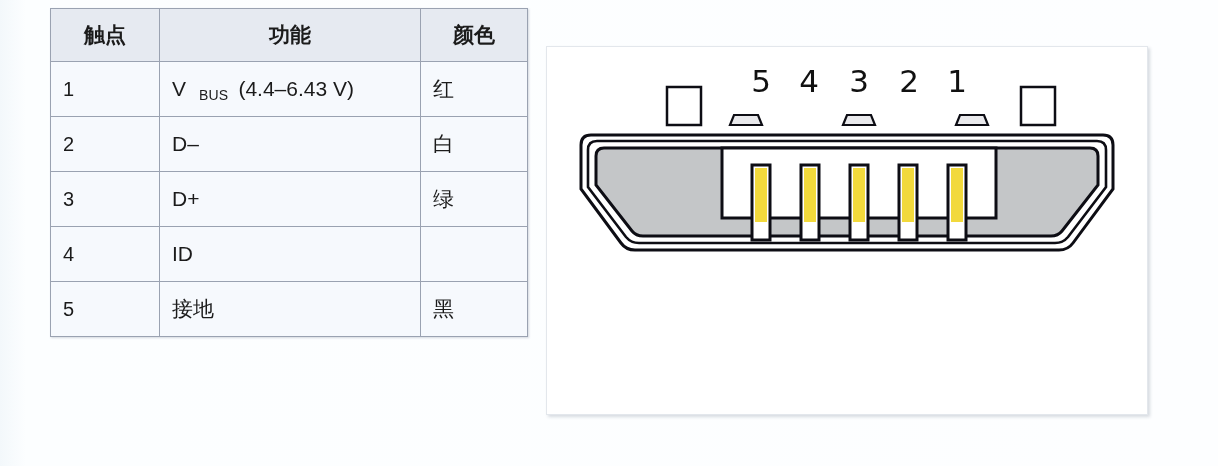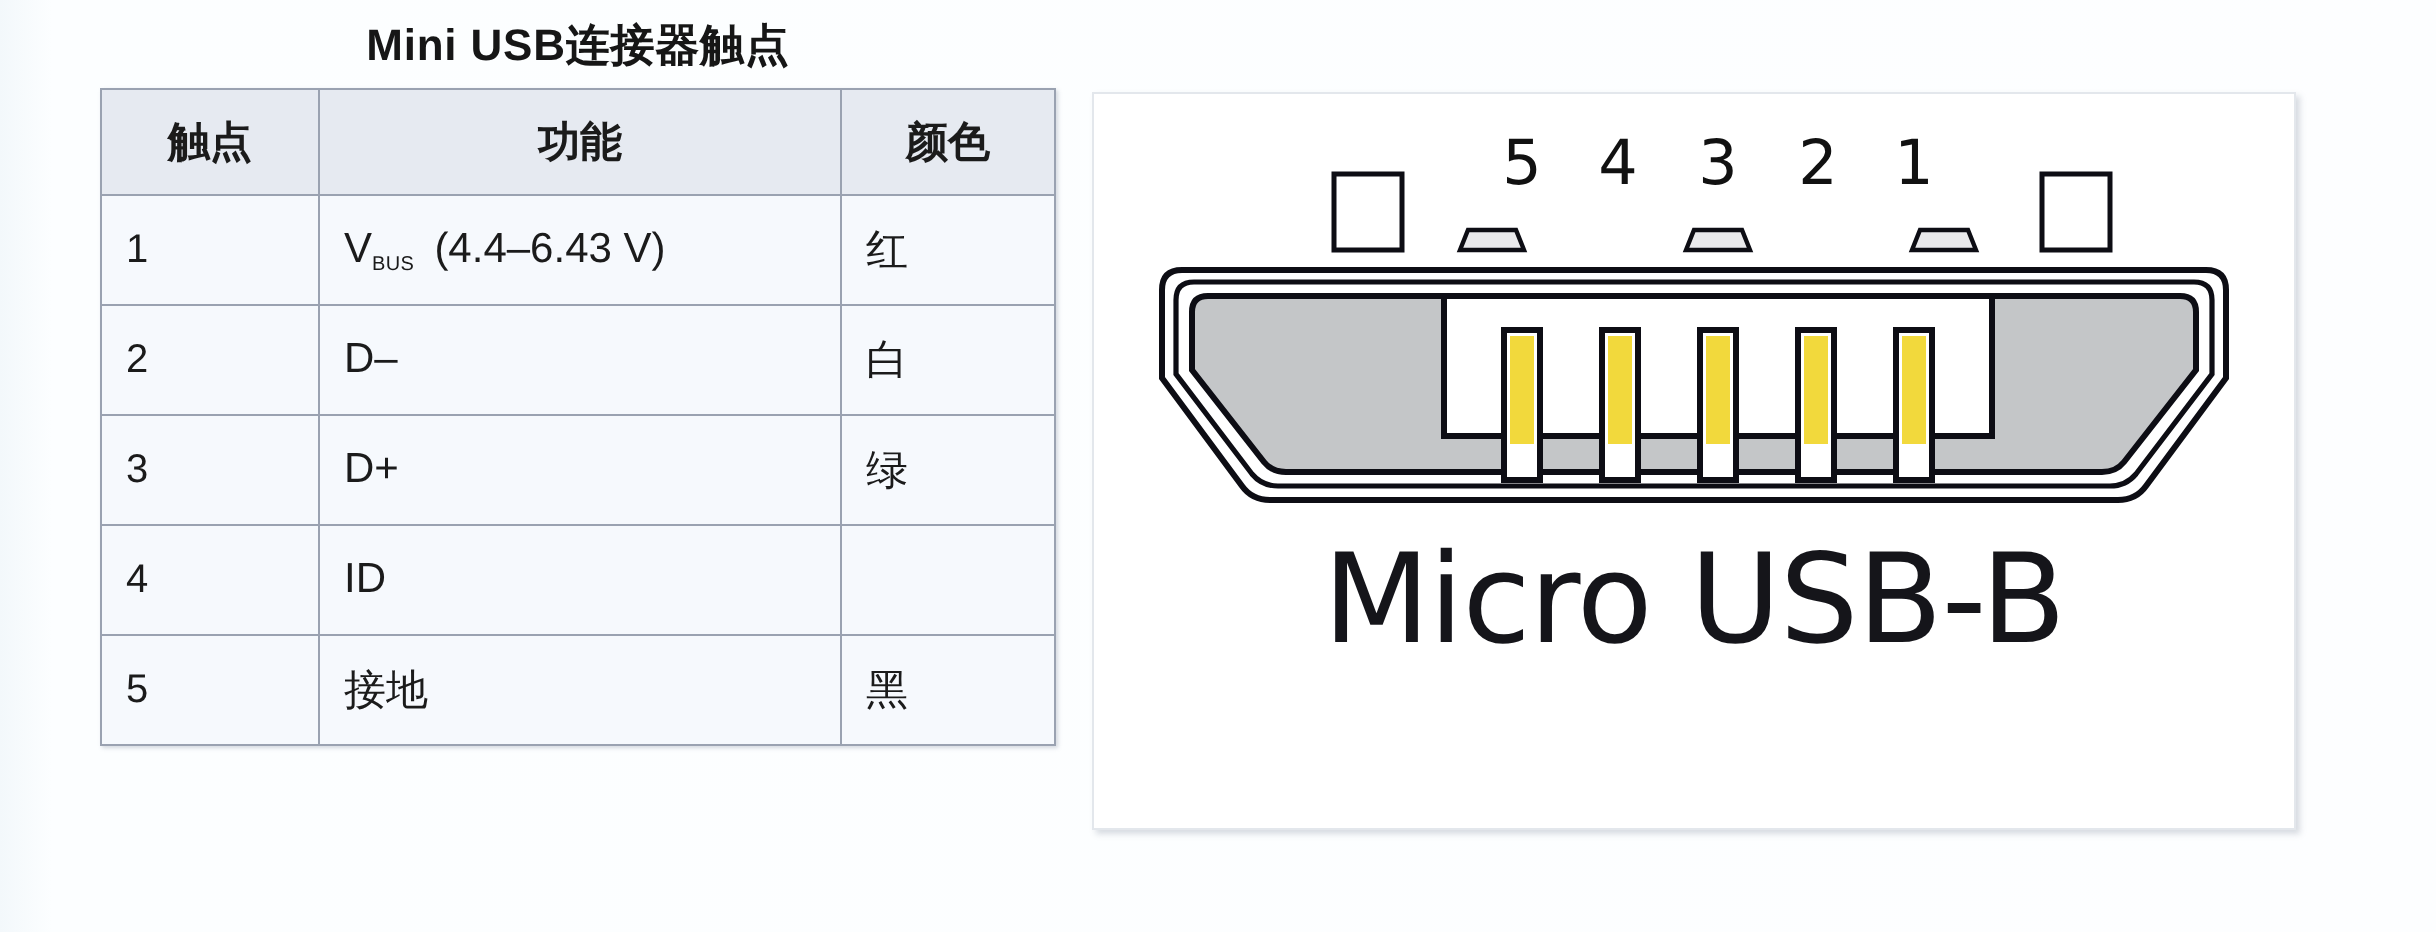--- a/index.html
+++ b/index.html
@@ -79,25 +79,26 @@
     text-align: left;
     padding-left: 18px;
     white-space: nowrap;
   }
   td.col-color {
     font-size: 21px;
     text-align: left;
     padding-left: 16px;
   }
   td.col-func sub {
-    font-size: 10px;
+    font-size: 14px;
     vertical-align: baseline;
     position: relative;
     top: 4px;
     letter-spacing: 0.2px;
+    margin-left: 13px;
   }
   .vgap { display:inline-block; width: 10px; }
 
   
   #conn-panel {
     position: absolute;
     left: 546px;
     top: 46px;
     width: 600px;
     height: 367px;
@@ -130,21 +131,20 @@
     text-anchor: middle;
   }
 </style>
 </head>
 <body>
 
 <div id="page">
 
   <div id="table-block">
 
-    <div id="table-title">Mini USB连接器触点</div>
 
     <table class="pin-table">
       <thead>
         <tr>
           <th class="col-pin">触点</th>
           <th class="col-func">功能</th>
           <th class="col-color">颜色</th>
         </tr>
       </thead>
       <tbody>
@@ -259,16 +259,15 @@
           <rect x="355" y="121" width="12" height="54" fill="#f2d93c"></rect>
         </g>
         <g>
           <rect x="401" y="118" width="18" height="75" fill="#ffffff" stroke="#0d0d14" stroke-width="3"></rect>
           <rect x="404" y="121" width="12" height="54" fill="#f2d93c"></rect>
         </g>
       </g>
 
     </svg>
 
-    <div id="conn-caption">Micro USB-B</div>
   </div>
 
 </div>
 
 </body></html>

